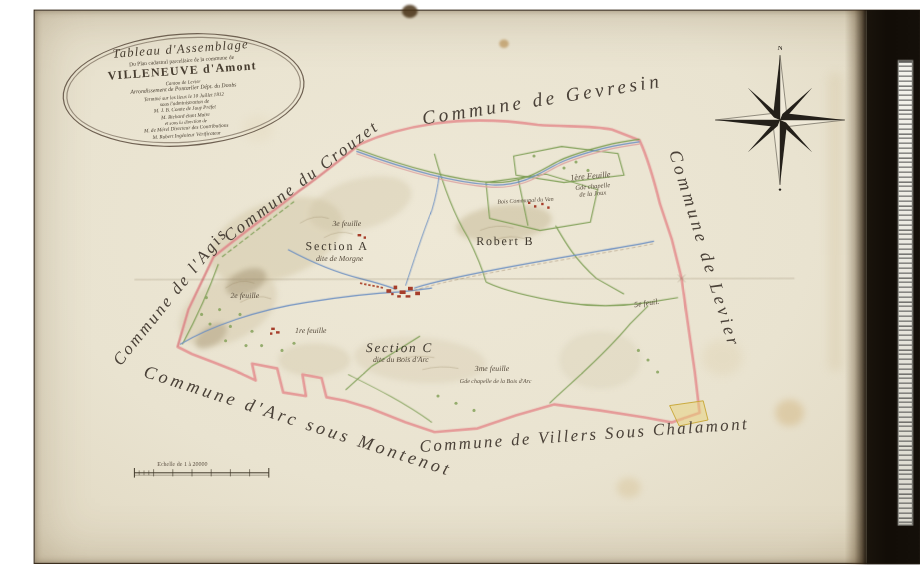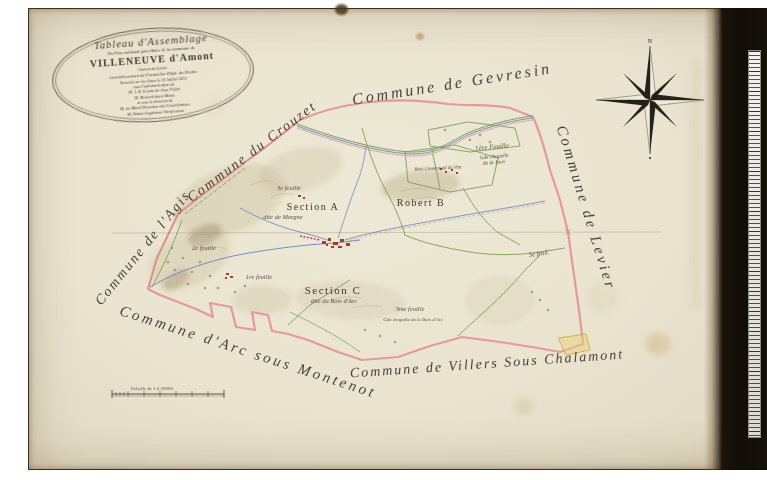--- a/index.html
+++ b/index.html
@@ -207,24 +207,24 @@
     </div>
   </div>
 
   <div class="lbl cursive" style="left:452px;top:84px;font-size:16px;letter-spacing:3px;transform:translate(-50%,-50%) rotate(-9deg);">Commune de Gevresin</div>
   <div class="lbl cursive" style="left:252px;top:152px;font-size:14px;letter-spacing:2px;transform:translate(-50%,-50%) rotate(-37deg);">Commune du Crouzet</div>
   <div class="lbl cursive" style="left:143px;top:248px;font-size:14px;letter-spacing:2px;transform:translate(-50%,-50%) rotate(-51deg);">Commune de l'Agis</div>
   <div class="lbl cursive" style="left:586px;top:208px;font-size:15px;letter-spacing:3px;transform:translate(-50%,-50%) rotate(73deg);">Commune de Levier</div>
   <div class="lbl cursive" style="left:248px;top:352px;font-size:15px;letter-spacing:3px;transform:translate(-50%,-50%) rotate(18deg);">Commune d'Arc sous Montenot</div>
   <div class="lbl cursive" style="left:487px;top:364px;font-size:14px;letter-spacing:2px;transform:translate(-50%,-50%) rotate(-4deg);">Commune de Villers Sous Chalamont</div>
 
-  <div class="lbl" style="left:281px;top:206px;font-size:10px;letter-spacing:1.5px;color:#3f382e;transform:translate(-50%,-50%);margin-left:32px;">Section A</div>
+  <div class="lbl" style="left:281px;top:206px;font-size:10px;letter-spacing:1.5px;color:#3f382e;transform:translate(-50%,-50%);">Section A</div>
   <div class="lbl cursive tiny" style="left:283px;top:216px;font-size:6.5px;transform:translate(-50%,-50%);">dite de Morgne</div>
   <div class="lbl" style="left:421px;top:202px;font-size:10px;letter-spacing:1.5px;color:#3f382e;transform:translate(-50%,-50%);">Robert B</div>
-  <div class="lbl" style="left:333px;top:290px;font-size:11px;letter-spacing:1.5px;color:#3f382e;transform:translate(-50%,-50%);">Section C</div>
+  <div class="lbl" style="left:333px;top:290px;font-size:11px;letter-spacing:1.5px;color:#3f382e;transform:translate(-50%,-50%);font-style:italic;">Section C</div>
   <div class="lbl cursive tiny" style="left:334px;top:300px;font-size:6.5px;transform:translate(-50%,-50%);">dite du Bois d'Arc</div>
 
   <div class="lbl cursive tiny" style="left:492px;top:147px;font-size:7px;transform:translate(-50%,-50%) rotate(-5deg);">1ère Feuille</div>
   <div class="lbl cursive tiny" style="left:494px;top:156px;font-size:5.5px;transform:translate(-50%,-50%) rotate(-5deg);">Gde chapelle</div>
   <div class="lbl cursive tiny" style="left:494px;top:162px;font-size:5.5px;transform:translate(-50%,-50%) rotate(-5deg);">de la Joux</div>
   <div class="lbl cursive tiny" style="left:289px;top:187px;font-size:6.5px;transform:translate(-50%,-50%);">3e feuille</div>
   <div class="lbl cursive tiny" style="left:204px;top:247px;font-size:6.5px;transform:translate(-50%,-50%);">2e feuille</div>
   <div class="lbl cursive tiny" style="left:259px;top:276px;font-size:6.5px;transform:translate(-50%,-50%);">1re feuille</div>
   <div class="lbl cursive tiny" style="left:539px;top:253px;font-size:6.5px;transform:translate(-50%,-50%) rotate(-8deg);">5e feuil.</div>
   <div class="lbl cursive tiny" style="left:410px;top:308px;font-size:6.5px;transform:translate(-50%,-50%);">3me feuille</div>

